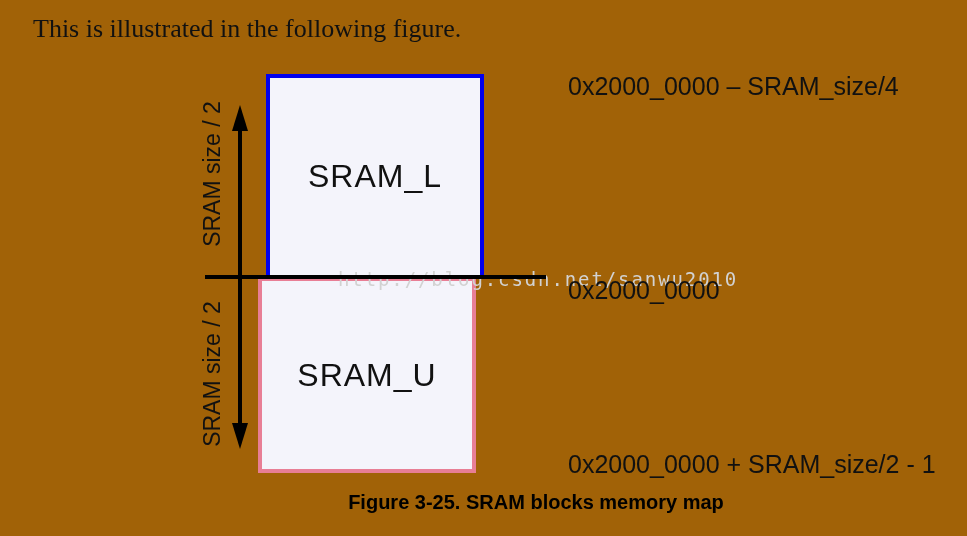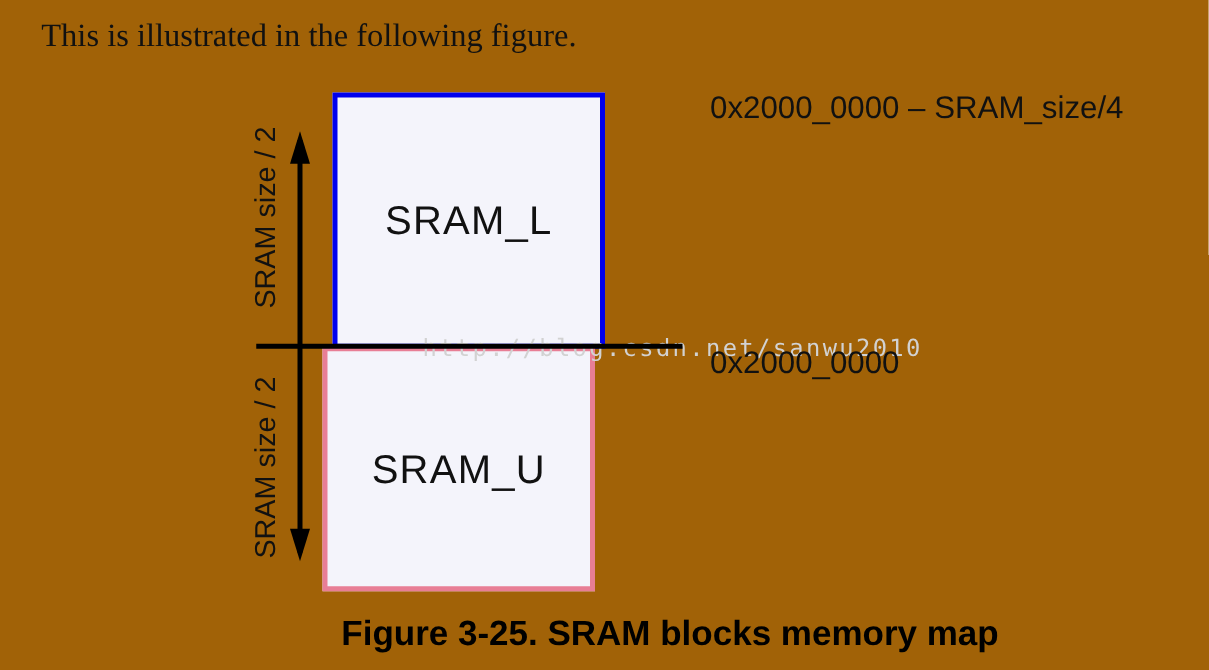--- a/index.html
+++ b/index.html
@@ -85,21 +85,21 @@
     color: #d2d2d2;
     white-space: nowrap;
     z-index: 2;
   }
   .caption {
     position: absolute;
     left: 136px;
     top: 491px;
     width: 800px;
     text-align: center;
-    font-size: 28px;
+    font-size: 20px;
     font-weight: bold;
     color: #000000;
     z-index: 4;
   }
 </style>
 </head>
 <body>
 
 <div class="canvas">
 
@@ -124,18 +124,19 @@
       <line x1="240" y1="112" x2="240" y2="442" stroke="#000000" stroke-width="4"></line>
       <polygon points="240,105 232,131 248,131" fill="#000000"></polygon>
       <polygon points="240,449 232,423 248,423" fill="#000000"></polygon>
     </svg>
 
     <div class="size-label size-label-upper">SRAM size / 2</div>
     <div class="size-label size-label-lower">SRAM size / 2</div>
 
     <div class="addr addr-top">0x2000_0000 – SRAM_size/4</div>
     <div class="addr addr-mid-lower">0x2000_0000</div>
+    <div class="addr addr-bottom">0x2000_0000 + SRAM_size/2 - 1</div>
 
   </div>
 
   <div class="caption">Figure 3-25. SRAM blocks memory map</div>
 
 </div>
 
 </body></html>

